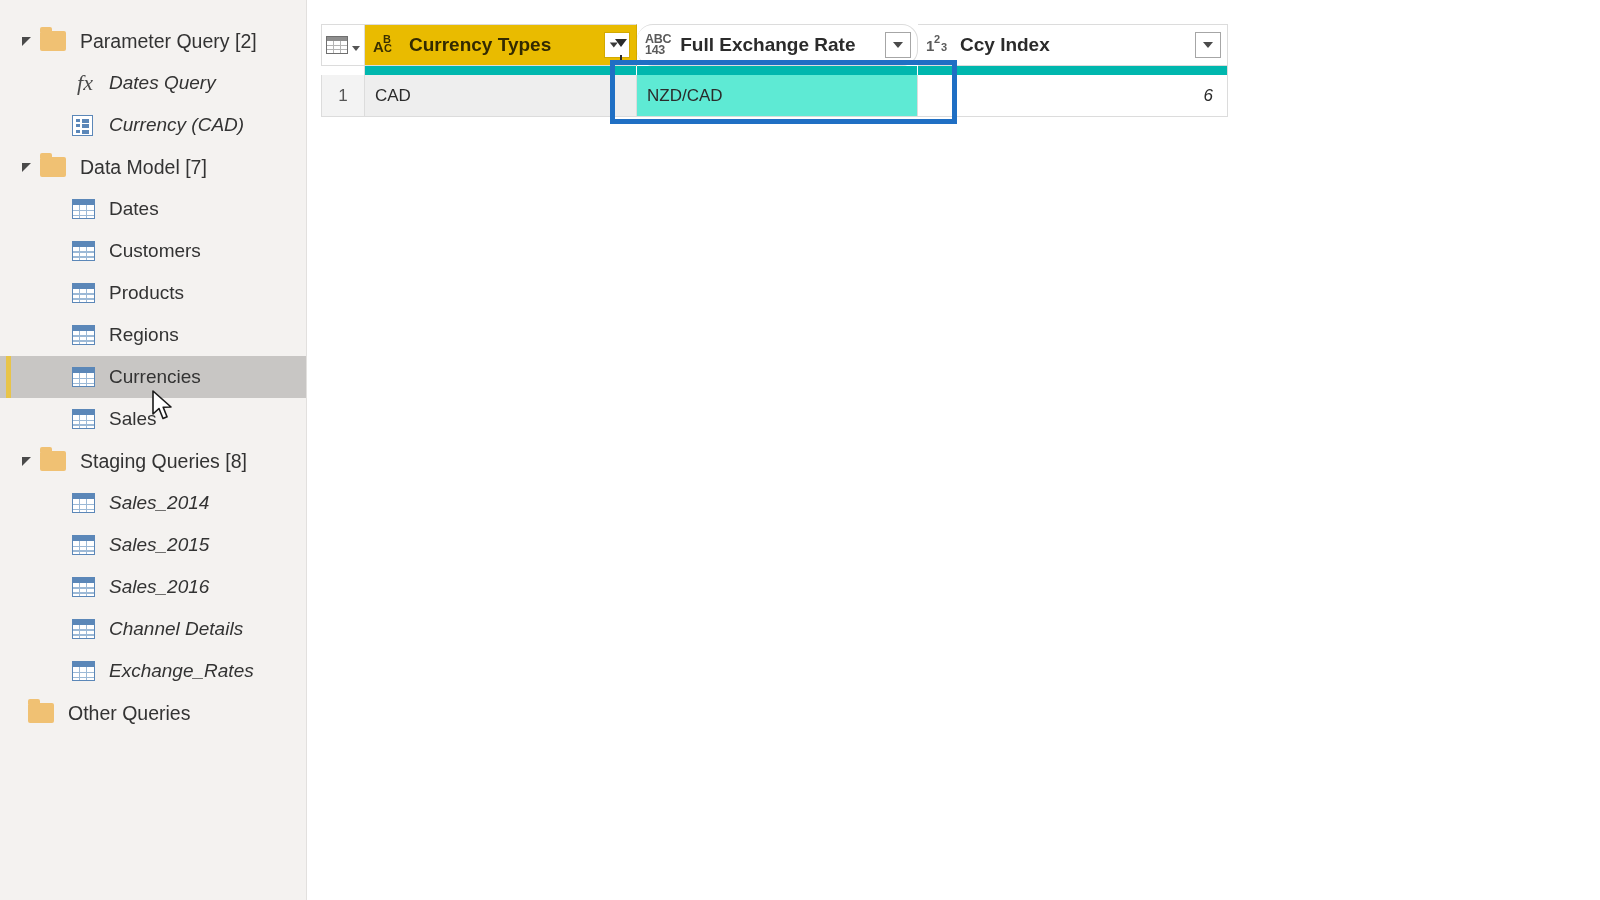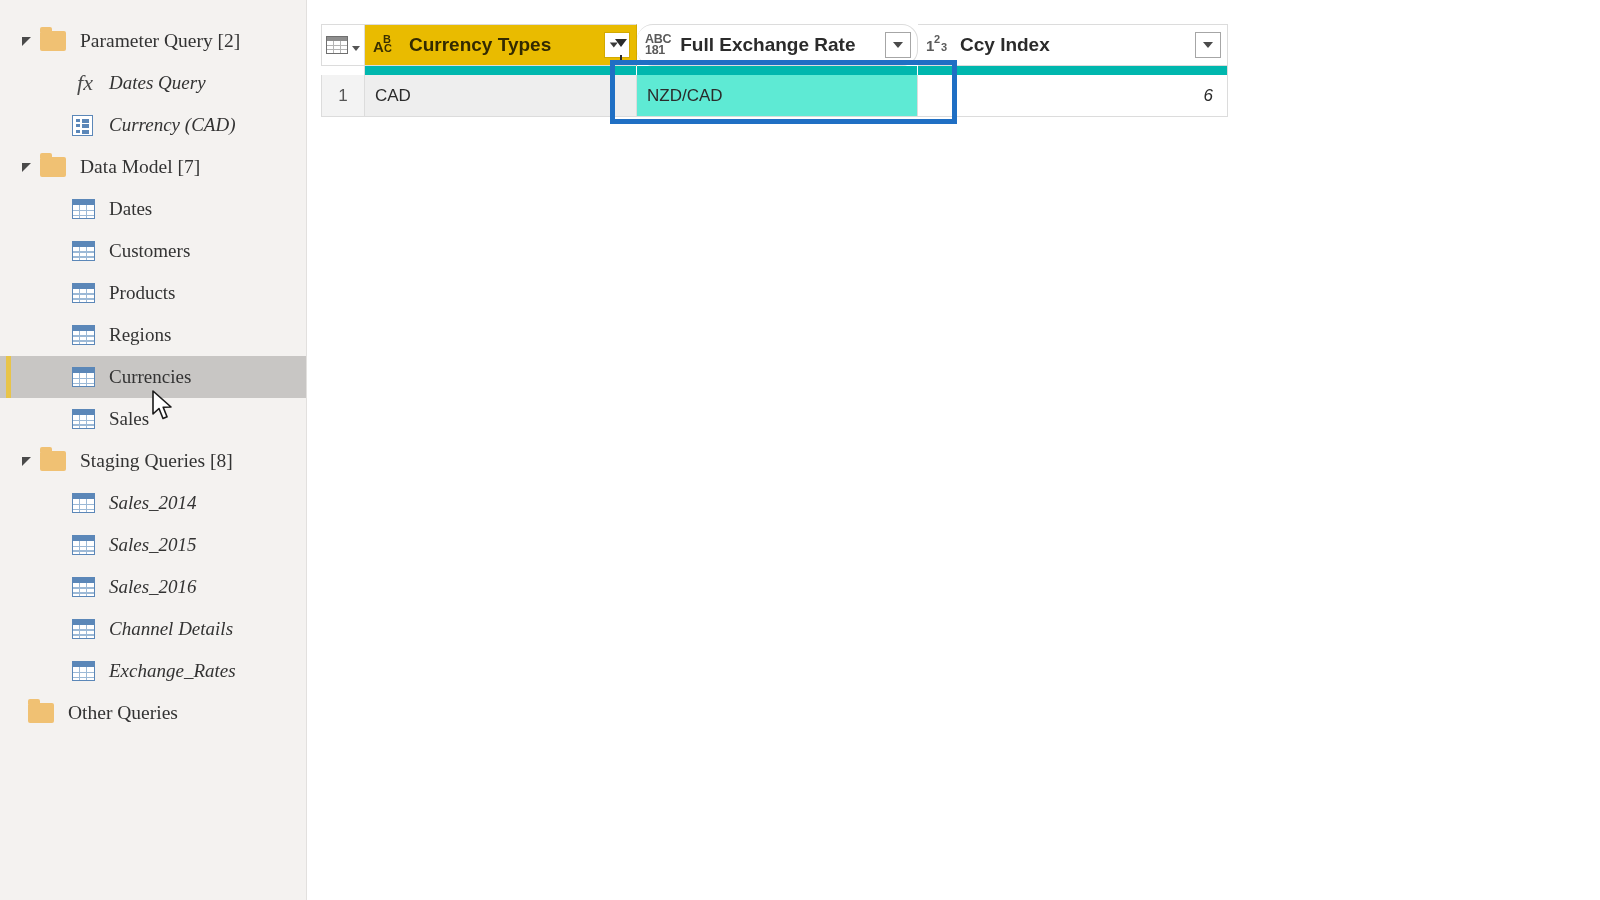--- a/index.html
+++ b/index.html
@@ -102,21 +102,21 @@
   }
   .param-ico i {
     position: absolute; display: block; background: #5b87b8;
   }
   .param-ico i.d { left: 2.5px; width: 4px; height: 3px; }
   .param-ico i.b { left: 9px; width: 7px; height: 4px; }
   .param-ico i.r1 { top: 3px; }
   .param-ico i.r2 { top: 8.5px; }
   .param-ico i.r3 { top: 14px; }
 
-  .node-label { font-size: 19px; color: #333333; font-family: Liberation Serif, serif; }
+  .node-label { font-size: 19px; color: #333333; }
   .node-label.group-label { font-size: 19.5px; }
   .node-label.italic { font-style: italic; }
 
   
   #cursor {
     position: absolute; left: 152px; top: 390px;
     width: 22px; height: 32px; pointer-events: none; z-index: 40;
   }
 
   
@@ -349,21 +349,21 @@
           <span class="hdr-label gold">Currency Types</span>
           <div class="hdr-btn filtered">
             <div class="caret"></div>
             <div class="funnel"></div>
           </div>
         </div>
 
         <div class="hdr-cell c-fer">
           <div class="type-ico ico-abc-text">
             <span>ABC</span>
-            <span>181</span>
+            <span>143</span>
           </div>
           <span class="hdr-label">Full Exchange Rate</span>
           <div class="hdr-btn">
             <div class="caret"></div>
           </div>
         </div>
 
         <div class="hdr-cell c-idx">
           <div class="type-ico ico-123">
             <span class="n1">1</span>

